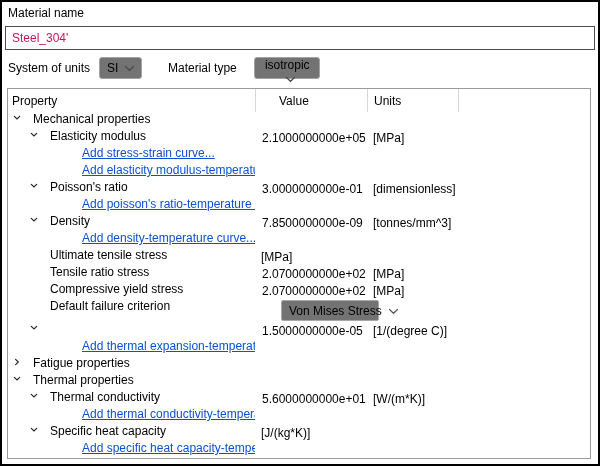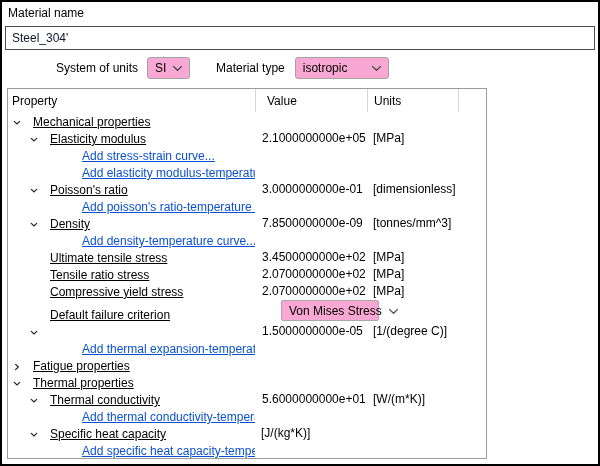--- a/index.html
+++ b/index.html
@@ -7,47 +7,47 @@
   .window{
     position:relative; width:600px; height:466px;
     border:2px solid #000; background:#fff; overflow:hidden;
     font-family:"Liberation Sans",sans-serif; font-size:12px; color:#000;
   }
   .static-label{ position:absolute; white-space:nowrap; }
   .matname-label{ left:6px; top:4px; }
   .matname-input{
     position:absolute; left:3px; top:24px; width:590px; height:24px;
     border:1px solid #4d4d4d; background:#fff; padding:0 6px;
-    font-family:"Liberation Sans",sans-serif; font-size:12px; color:#0f172a; outline:none;
+    font-family:"Liberation Sans",sans-serif; font-size:12px; color:#be185d; outline:none;
   }
   .controls-row{ position:absolute; left:6px; top:55px; height:22px; display:flex; align-items:center; }
-  .ctrl-label{ white-space:nowrap;margin-left:48px; }
+  .ctrl-label{ white-space:nowrap; }
   .lbl-units{ margin-right:9px; }
-  .lbl-type{ margin-left:26px; margin-right:10px; }
+  .lbl-type{ margin-left:26px; margin-right:17px; }
   .combobox{
     display:inline-flex; align-items:center; justify-content:space-between;
-    height:22px; background:#f9a8d4; border:1px solid #a3a3a3; border-radius:3px;
+    height:22px; background:#737373; border:1px solid #a3a3a3; border-radius:3px;
     padding:0 6px 0 7px; cursor:default; white-space:nowrap;
   }
   .combo-units{ width:43px; }
-  .combo-type{ width:94px; }
+  .combo-type{ width:66px;flex-direction:column; }
   .combo-chevron{ flex:0 0 auto; margin-left:6px; }
 
   .panel{
-    position:absolute; left:5px; top:86px; width:480px; height:371px;
+    position:absolute; left:5px; top:86px; width:584px; height:371px;
     border:1px solid #9b9b9b; background:#fff; overflow:hidden;
   }
   .thead{ display:grid; grid-template-columns:247px 112px 91px 1fr; height:23px; }
   .th{ display:flex; align-items:center; padding-left:4px; }
   .th + .th{ border-left:1px solid #d6d6d6; padding-left:6px; }
-  .th.th-value{ padding-left:11px; }
+  .th.th-value{ padding-left:23px; }
 
   .row{ display:grid; grid-template-columns:247px 112px 91px 1fr; height:17px; align-items:center; }
   .row.tall{ height:23px;gap:24px; }
-  .prop-cell{ display:flex; align-items:flex-end; height:100%; overflow:hidden; white-space:nowrap;text-decoration:underline; }
+  .prop-cell{ display:flex; align-items:flex-start; height:100%; overflow:hidden; white-space:nowrap; }
   .lvl1 .prop-cell{ padding-left:3px; }
   .lvl2 .prop-cell{ padding-left:20px; }
   .lvl3 .prop-cell{ padding-left:58px; }
   .chev{ width:12px; height:12px; display:inline-flex; align-items:center; justify-content:center; flex:0 0 12px; }
   .row-label{ margin-left:10px; }
   .lvl3 .row-label{ margin-left:16px; }
   .link{ color:var(--link-color,#0b50d2); text-decoration:underline; cursor:pointer; }
   .value-cell{ padding-left:7px; white-space:nowrap; overflow:visible; display:flex; align-items:center; height:100%; }
   .value-cell.has-combo{ padding-left:2px; }
   .units-cell{ padding-left:6px; white-space:nowrap; }
@@ -177,21 +177,20 @@
     </div>
     <div class="cell value-cell"></div>
     <div class="cell units-cell"></div>
     <div class="cell"></div>
   </div>
         <div class="row lvl2">
     <div class="cell prop-cell">
       <span class="chev"></span>
       <span class="row-label">Ultimate tensile stress</span>
     </div>
-    <div class="cell value-cell">3.4500000000e+02</div>
     <div class="cell units-cell">[MPa]</div>
     <div class="cell"></div>
   </div>
         <div class="row lvl2">
     <div class="cell prop-cell">
       <span class="chev"></span>
       <span class="row-label">Tensile ratio stress</span>
     </div>
     <div class="cell value-cell">2.0700000000e+02</div>
     <div class="cell units-cell">[MPa]</div>

